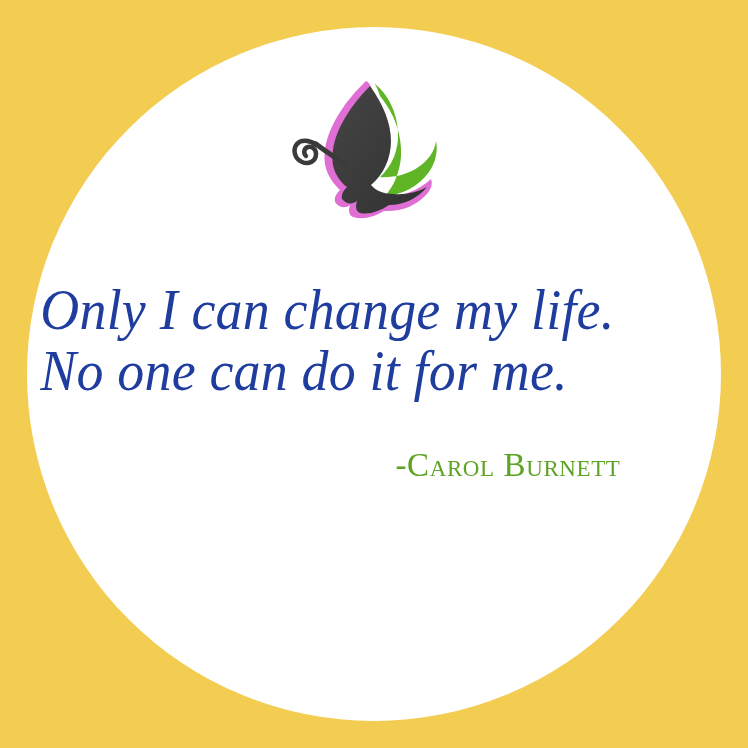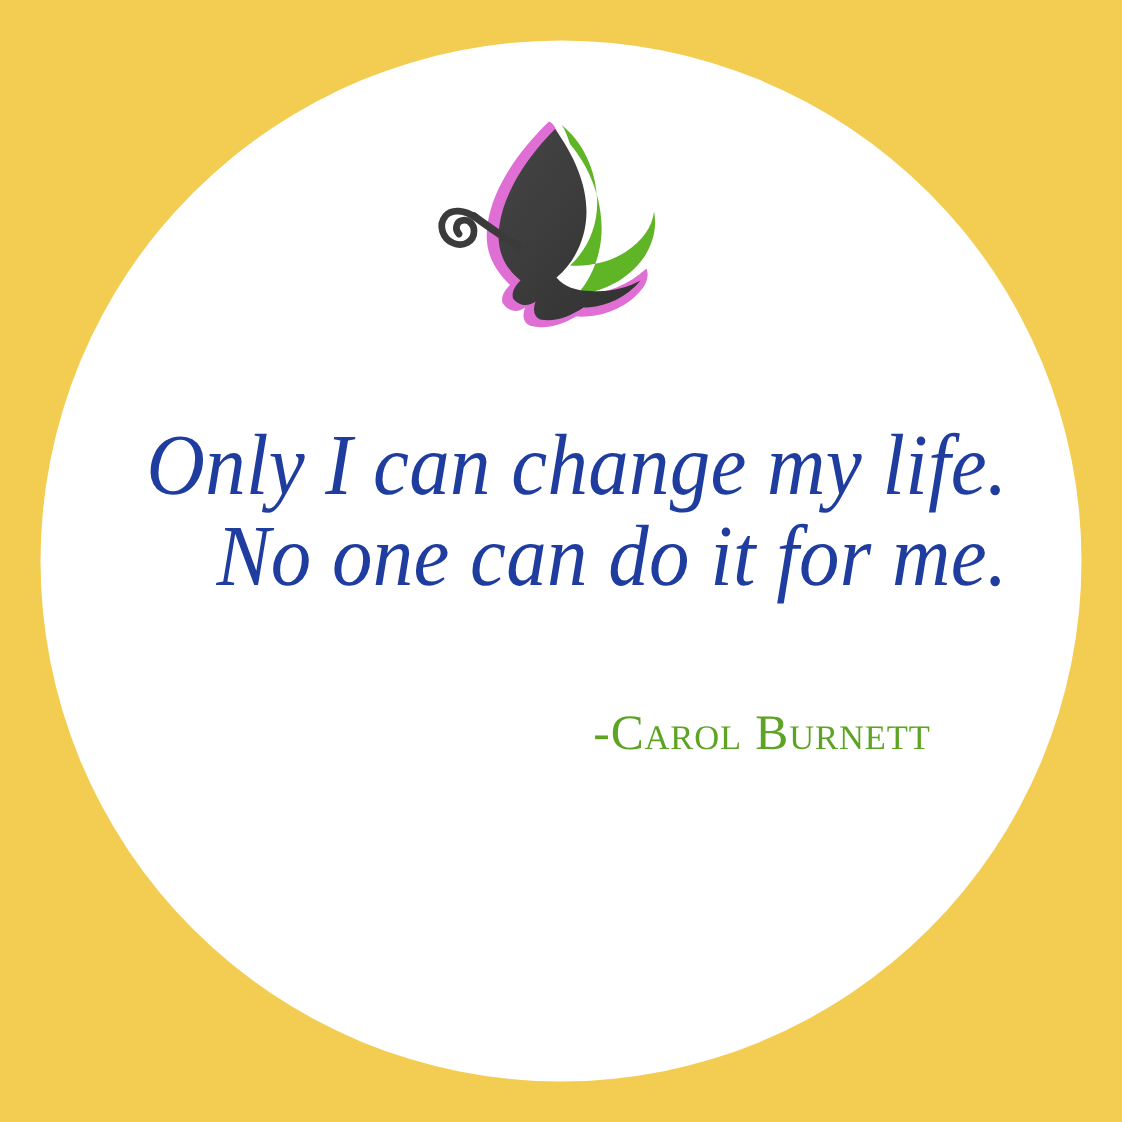--- a/index.html
+++ b/index.html
@@ -45,41 +45,42 @@
     width: 150px;
     height: 145px;
   }
 
   
   #quote {
     position: absolute;
     left: 0;
     top: 279px;
     width: 696px;
-    text-align: right;
+    text-align: left;
+    padding-left: 16px;
   }
   .quote-line {
     display: block;
     font-family: "Liberation Serif", serif;
     font-style: italic;
     font-weight: 400;
     font-size: 58px;
     line-height: 61px;
     letter-spacing: 0.2px;
     color: #1f3d9e;
     white-space: nowrap;
     transform: scaleX(0.93);
     transform-origin: center center;
   }
 
   
   #attribution {
     position: absolute;
     left: 0;
-    top: 471px;
+    top: 447px;
     width: 748px;
     text-align: center;
     padding-right: 0;
   }
   #attribution .attr-inner {
     display: inline-block;
     margin-left: 268px;
   }
   .attr-text {
     font-family: "Liberation Serif", serif;

